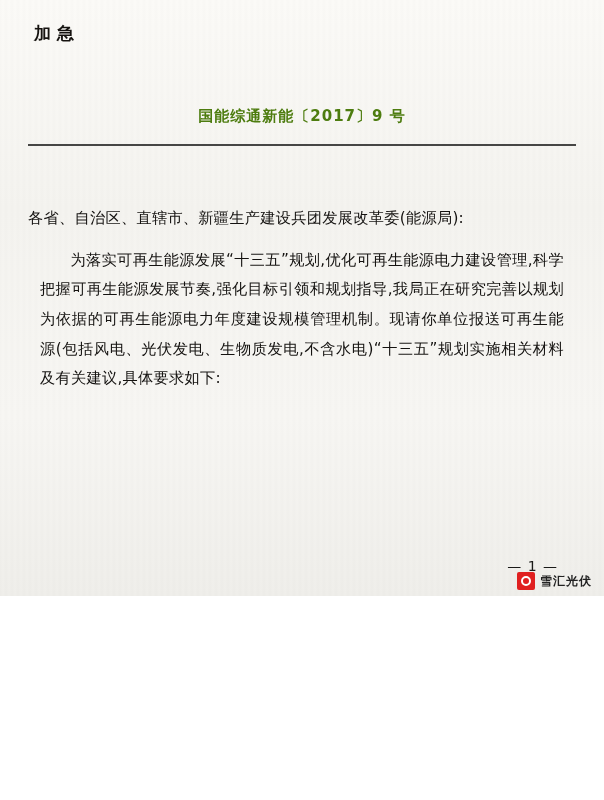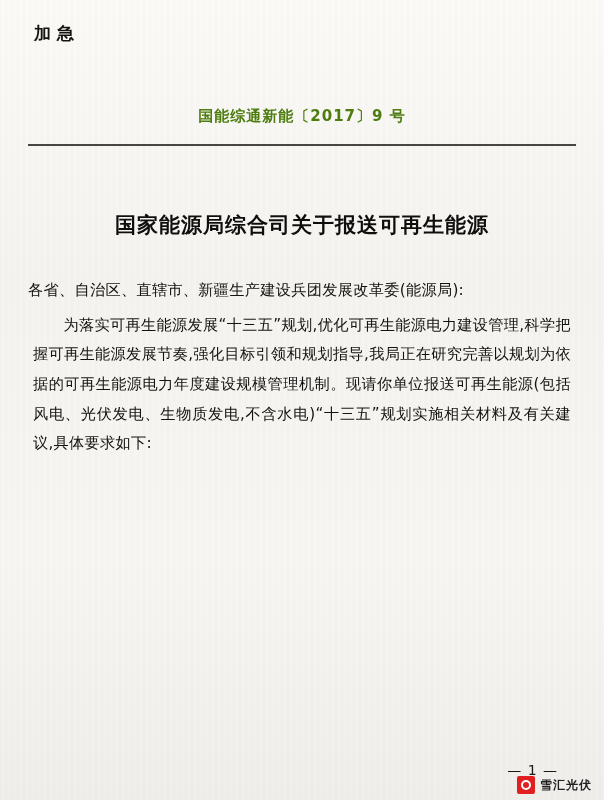--- a/index.html
+++ b/index.html
@@ -6,21 +6,21 @@
     margin: 0;
     padding: 0;
     background: #ffffff;
   }
   body {
     font-family: "Liberation Serif", "DejaVu Serif", serif;
   }
   .page {
     position: relative;
     width: 604px;
-    height: 800px;
+    height: 596px;
     background: #f7f6f2;
     overflow: hidden;
     box-sizing: border-box;
   }
   
   .page::before {
     content: "";
     position: absolute;
     inset: 0;
     background:
@@ -87,21 +87,21 @@
     font-size: 15.2px;
     line-height: 1.95;
     color: #141210;
     letter-spacing: 0.3px;
     text-align: justify;
   }
   .salutation {
     margin: 0 0 2px 0;
   }
   .para {
-    margin: 5px;
+    margin: 12px;
     text-indent: 2em;
   }
   .page-num {
     position: absolute;
     right: 46px;
     bottom: 22px;
     z-index: 3;
     font-family: "DejaVu Sans", "Liberation Sans", sans-serif;
     font-size: 14px;
     color: #1a1a18;
@@ -163,21 +163,20 @@
   <div class="content">
 
     <div class="urgency">加急</div>
 
 
     <div class="doc-number">国能综通新能〔2017〕9 号</div>
 
     <div class="rule"></div>
 
     <div class="title-block">
-      <span class="title-line">国家能源局综合司关于报送可再生能源</span>
     </div>
 
     <div class="body-block">
       <p class="salutation">各省、自治区、直辖市、新疆生产建设兵团发展改革委(能源局):</p>
       <p class="para">为落实可再生能源发展“十三五”规划,优化可再生能源电力建设管理,科学把握可再生能源发展节奏,强化目标引领和规划指导,我局正在研究完善以规划为依据的可再生能源电力年度建设规模管理机制。现请你单位报送可再生能源(包括风电、光伏发电、生物质发电,不含水电)“十三五”规划实施相关材料及有关建议,具体要求如下:</p>
     </div>
 
   </div>
 
   <div class="page-num">— 1 —</div>

